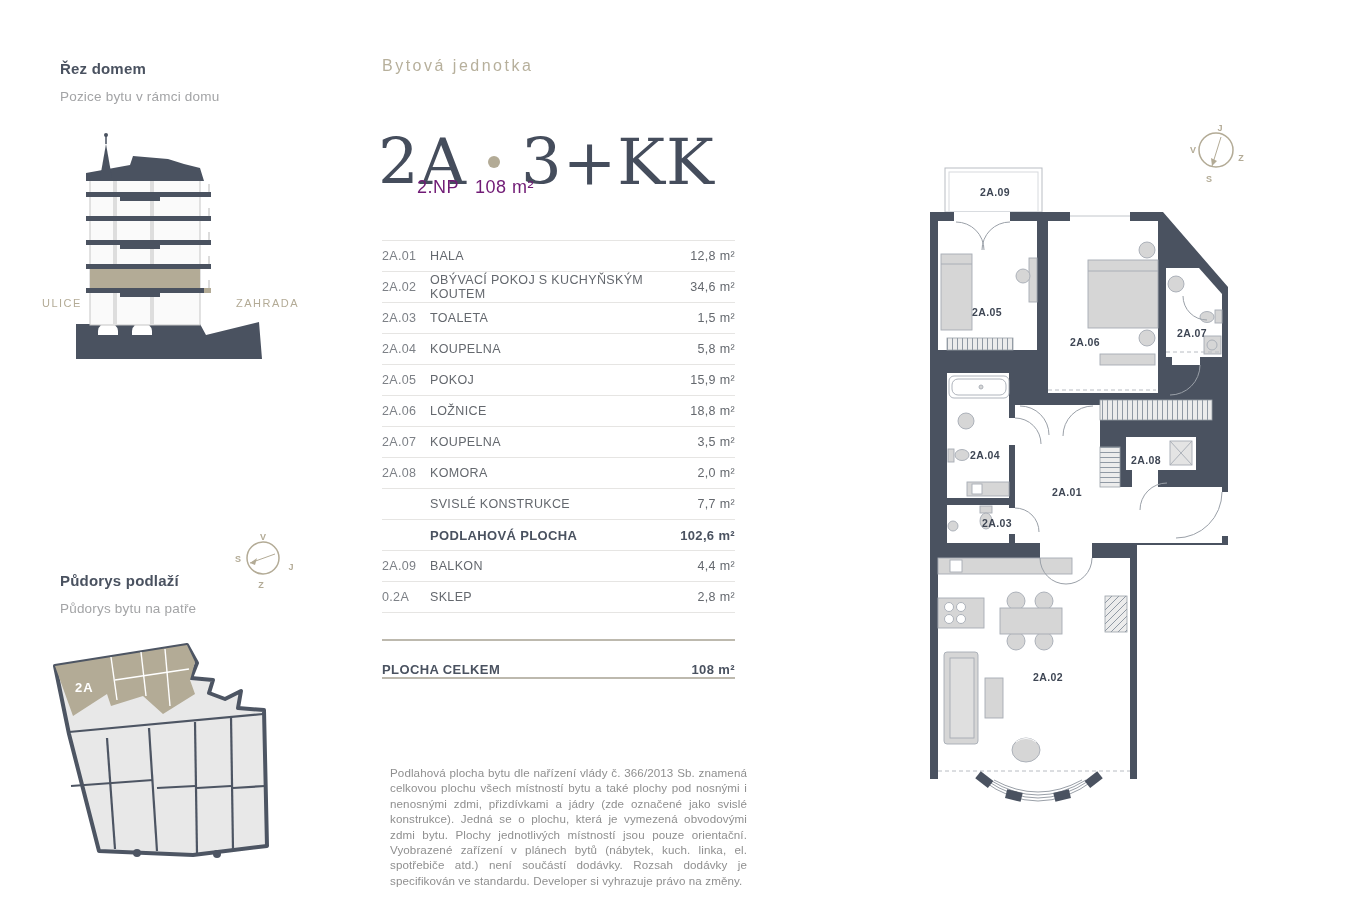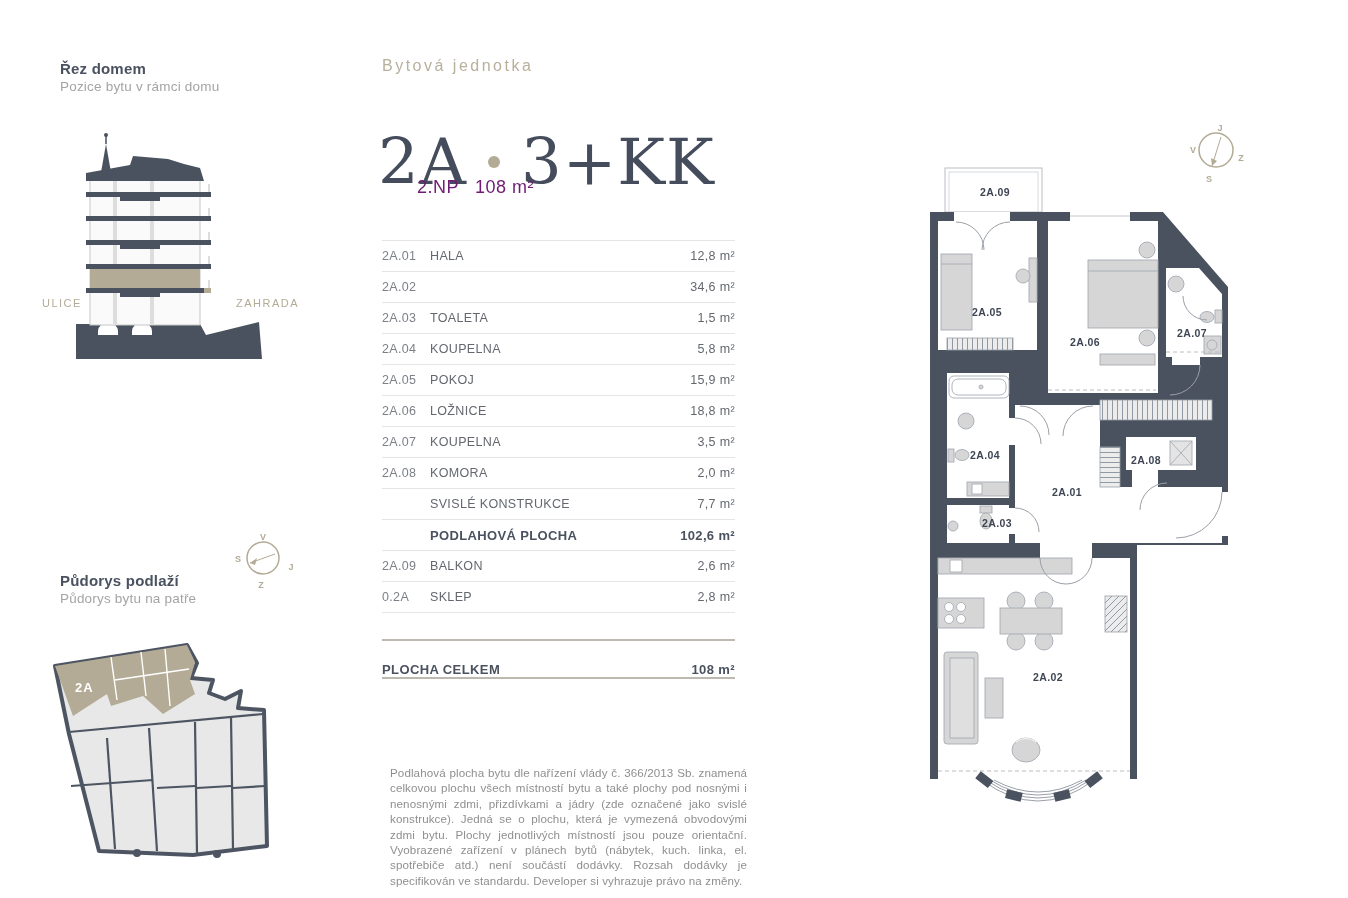--- a/index.html
+++ b/index.html
@@ -1,20 +1,20 @@
 <!DOCTYPE html>
 <html><head>
 <meta charset="utf-8">
 <style>
   html,body{margin:0;padding:0;background:#fff;}
   body{width:1348px;height:898px;position:relative;overflow:hidden;
        font-family:"Liberation Sans",sans-serif;color:#4a5260;}
   .abs{position:absolute;}
   .blk-title{font-size:15px;font-weight:700;color:#4a5260;letter-spacing:.2px;}
-  .blk-sub{font-size:13.5px;color:#a3a4a6;margin-top:2px;letter-spacing:.2px;}
+  .blk-sub{font-size:13.5px;color:#a3a4a6;margin-top:12px;letter-spacing:.2px;}
   .eyebrow{position:absolute;left:382px;top:57px;font-size:16px;color:#b7b09c;letter-spacing:2.5px;}
   .unit-title{position:absolute;left:378px;top:90px;font-family:"DejaVu Serif","Liberation Serif",serif;
               font-size:64px;color:#454d5c;letter-spacing:1px;white-space:nowrap;margin-top:35px;}
   .unit-dot{display:inline-block;width:12px;height:12px;border-radius:50%;background:#b3ab96;
             margin:0 21px;vertical-align:16px;}
   .floor-line{position:absolute;left:382px;top:177px;font-size:18px;color:#701a75;letter-spacing:.5px;margin-left:35px;}
   .floor-line span{margin-right:16px;}
   .table{position:absolute;left:382px;top:240px;width:353px;}
   .tbody{border-top:1px solid #e6e5e3;}
   .trow{display:flex;align-items:center;height:30px;border-bottom:1px solid #e6e5e3;
@@ -139,20 +139,21 @@
 
   <div class="table">
     <div class="tbody">
         <div class="trow">
       <span class="tcode">2A.01</span>
       <span class="tname">HALA</span>
       <span class="tarea">12,8 m²</span>
     </div>
         <div class="trow">
       <span class="tcode">2A.02</span>
+      <span class="tname">OBÝVACÍ POKOJ S KUCHYŇSKÝM KOUTEM</span>
       <span class="tarea">34,6 m²</span>
     </div>
         <div class="trow">
       <span class="tcode">2A.03</span>
       <span class="tname">TOALETA</span>
       <span class="tarea">1,5 m²</span>
     </div>
         <div class="trow">
       <span class="tcode">2A.04</span>
       <span class="tname">KOUPELNA</span>
@@ -184,21 +185,21 @@
       <span class="tarea">7,7 m²</span>
     </div>
         <div class="trow bold">
       <span class="tcode"></span>
       <span class="tname">PODLAHOVÁ PLOCHA</span>
       <span class="tarea">102,6 m²</span>
     </div>
         <div class="trow">
       <span class="tcode">2A.09</span>
       <span class="tname">BALKON</span>
-      <span class="tarea">2,6 m²</span>
+      <span class="tarea">4,4 m²</span>
     </div>
         <div class="trow">
       <span class="tcode">0.2A</span>
       <span class="tname">SKLEP</span>
       <span class="tarea">2,8 m²</span>
     </div>
       </div>
     <div class="total-row">
       <span class="tname">PLOCHA CELKEM</span>
       <span class="tarea">108 m²</span>

